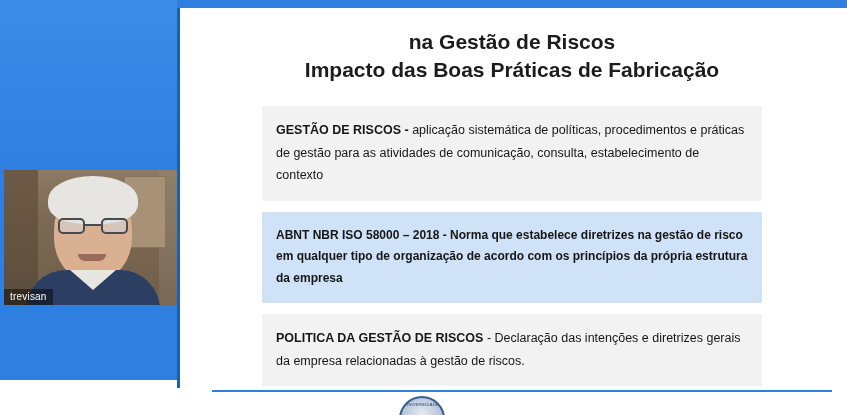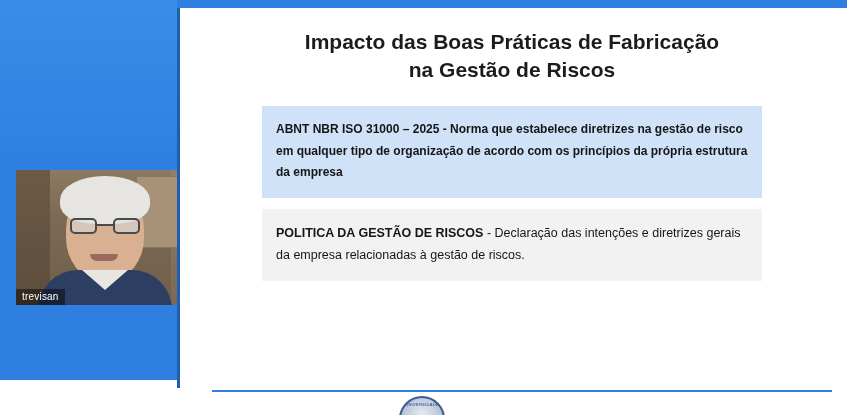--- a/index.html
+++ b/index.html
@@ -24,21 +24,21 @@
     position: absolute;
     left: 0;
     top: 0;
     width: 177px;
     height: 415px;
     background: #2f80ed;
     background: linear-gradient(180deg, #3b8de8 0%, #2f7fe0 40%, #2f7fe0 100%);
   }
   .video-tile {
     position: absolute;
-    left: 16px;
+    left: 4px;
     top: 170px;
     width: 195px;
     height: 135px;
     background: #7c6a55;
     overflow: hidden;
   }
   
   .room-bg {
     position: absolute;
     inset: 0;
@@ -243,29 +243,32 @@
       <div class="name-badge">trevisan</div>
     </div>
     <div class="bottom-strip"></div>
   </div>
 
   <div class="slide">
     <div class="slide-topbar"></div>
     <div class="slide-rule-left"></div>
 
     <div class="slide-title">
+      <div>na  Gestão de Riscos</div>
       <div>Impacto das Boas Práticas de Fabricação</div>
-      <div>na  Gestão de Riscos</div>
     </div>
 
     <div class="blocks">
 
+      <div class="block plain">
+        <b>GESTÃO DE RISCOS - </b><span>aplicação sistemática de políticas,  procedimentos e práticas de gestão para as atividades de comunicação, consulta, estabelecimento de contexto</span>
+      </div>
 
       <div class="block highlight">
-        <b>ABNT   NBR ISO 31000 – 2025 - </b><span>Norma que estabelece diretrizes na gestão de risco em qualquer tipo de organização de acordo com os princípios da própria estrutura da empresa</span>
+        <b>ABNT   NBR ISO 58000 – 2018 - </b><span>Norma que estabelece diretrizes na gestão de risco em qualquer tipo de organização de acordo com os princípios da própria estrutura da empresa</span>
       </div>
 
       <div class="block plain">
         <b>POLITICA DA GESTÃO DE RISCOS</b><span> - Declaração das intenções  e diretrizes gerais da empresa relacionadas à gestão de riscos.</span>
       </div>
 
     </div>
 
     <div class="slide-footer-divider"></div>
     <div class="slide-seal">

